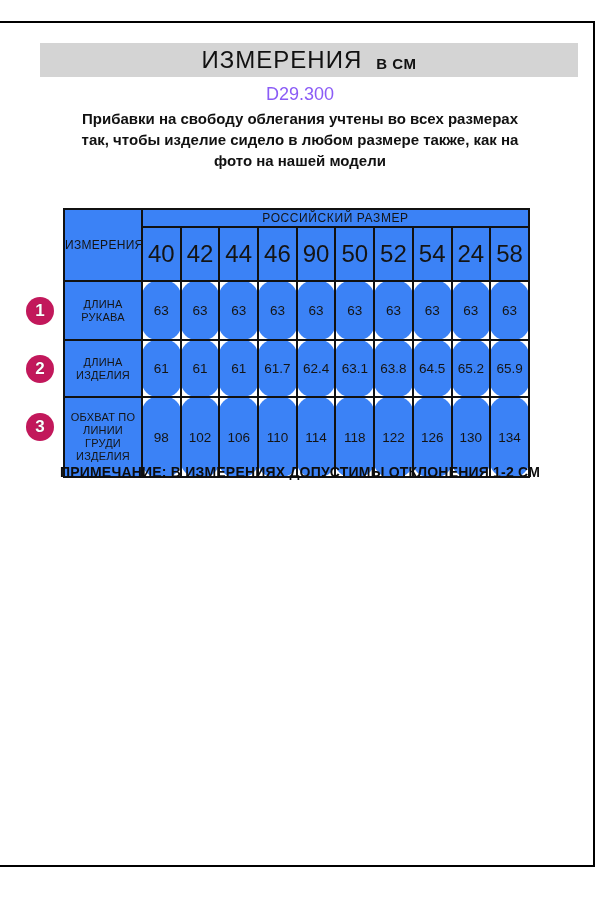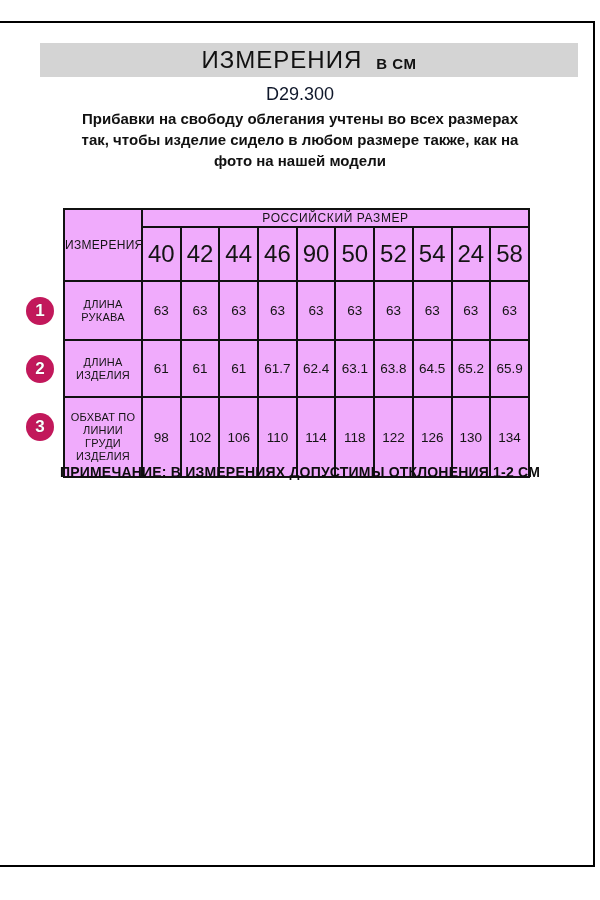--- a/index.html
+++ b/index.html
@@ -14,47 +14,47 @@
   .title-bar {
     position:absolute; left:40px; top:43px; width:538px; height:34px;
     display:flex; align-items:center; justify-content:center; gap:14px;
   }
   .title-main  { font-size:24px; font-weight:400; letter-spacing:1px; color:#111; }
   .title-bold  { font-size:24px; font-weight:700; letter-spacing:1px; color:#000; }
   .title-units { font-size:15px; font-weight:700; letter-spacing:0.5px; color:#111; padding-top:6px; }
 
   .model-code {
     position:absolute; left:0; top:84px; width:100%;
-    text-align:center; font-size:18px; font-weight:400; color:#0f172a;
+    text-align:center; font-size:18px; font-weight:400; color:#8b5cf6;
   }
 
   .description {
     position:absolute; left:71px; top:108px; width:458px;
     text-align:center; font-size:15px; font-weight:600; line-height:21px; color:#111;
   }
 
   table.size-table {
     position:absolute; left:63px; top:208px;
     border-collapse:collapse; table-layout:fixed; width:465px;
   }
   table.size-table th, table.size-table td {
     border:2px solid #111; text-align:center; vertical-align:middle;
-    padding:0; background:#f0abfc; font-weight:400;
+    padding:0; background:#3b82f6; font-weight:400;
   }
   tr.row-group   { height:18px; }
   tr.row-sizes   { height:54px; }
   tr.row-data-1  { height:59px; }
   tr.row-data-2  { height:57px; }
   tr.row-data-3  { height:80px; }
 
   th.corner-cell { font-size:12px; font-weight:400; letter-spacing:0.3px; }
   th.group-cell  { font-size:12px; font-weight:400; letter-spacing:0.6px; }
   th.size-cell   { font-size:24px; font-weight:700; }
   td.label-cell  { font-size:11px; line-height:13px; padding:2px 5px; letter-spacing:0.2px; }
-  td.value-cell  { font-size:13.5px; }
+  td.value-cell  { font-size:13.5px;border-radius:15px; }
 
   .num-badge {
     position:absolute; left:26px; width:28px; height:28px; border-radius:50%;
     display:flex; align-items:center; justify-content:center;
     color:#fff; font-size:17px; font-weight:700;
     text-shadow:0 0 1px rgba(40,40,40,0.65);
   }
   .badge-1 { top:297px; }
   .badge-2 { top:355px; }
   .badge-3 { top:413px; }

